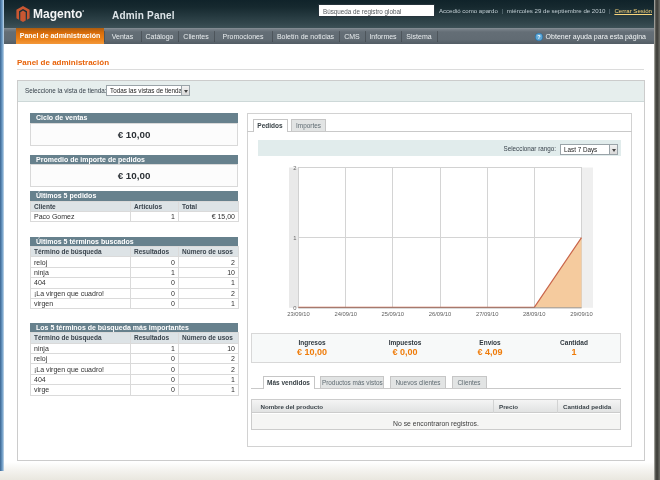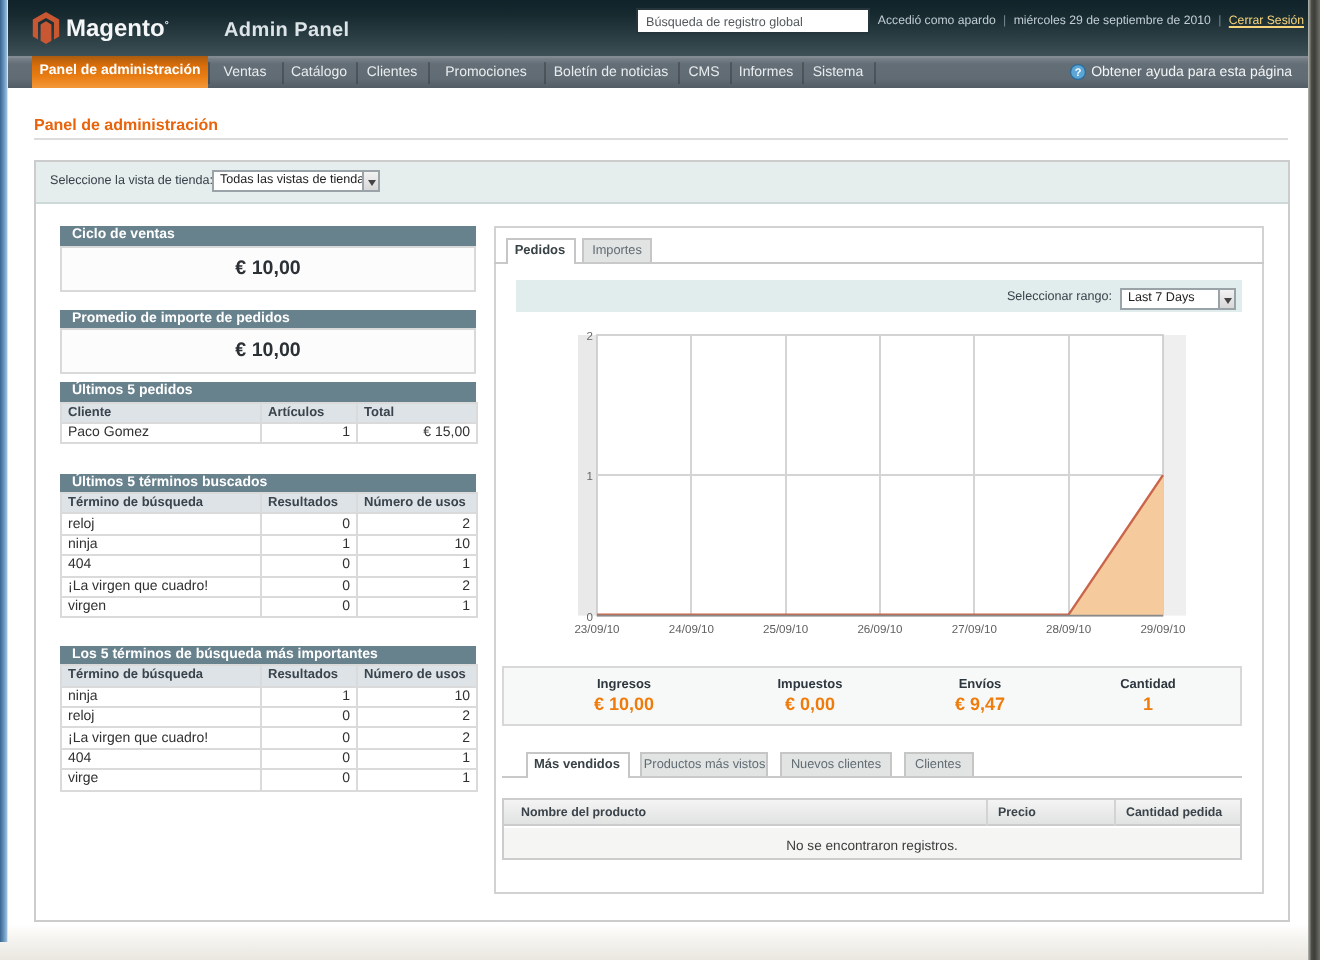--- a/index.html
+++ b/index.html
@@ -282,21 +282,21 @@
   <div class="cell" style="left:60px;">
       <div class="lab">Ingresos</div>
       <div class="val">€ 10,00</div>
     </div>
   <div class="cell" style="left:153px;">
       <div class="lab">Impuestos</div>
       <div class="val">€ 0,00</div>
     </div>
   <div class="cell" style="left:238px;">
       <div class="lab">Envíos</div>
-      <div class="val">€ 9,47</div>
+      <div class="val">€ 4,09</div>
     </div>
   <div class="cell" style="left:322px;">
       <div class="lab">Cantidad</div>
       <div class="val">1</div>
     </div>
 </div>
 
 <div class="abs tab on" style="left:262.5px;top:376px;width:52px;line-height:12px;">Más vendidos</div>
 <div class="abs tab off" style="left:320.3px;top:376px;width:64px;line-height:11.5px;">Productos más vistos</div>
 <div class="abs tab off" style="left:390px;top:376px;width:56px;line-height:11.5px;">Nuevos clientes</div>

